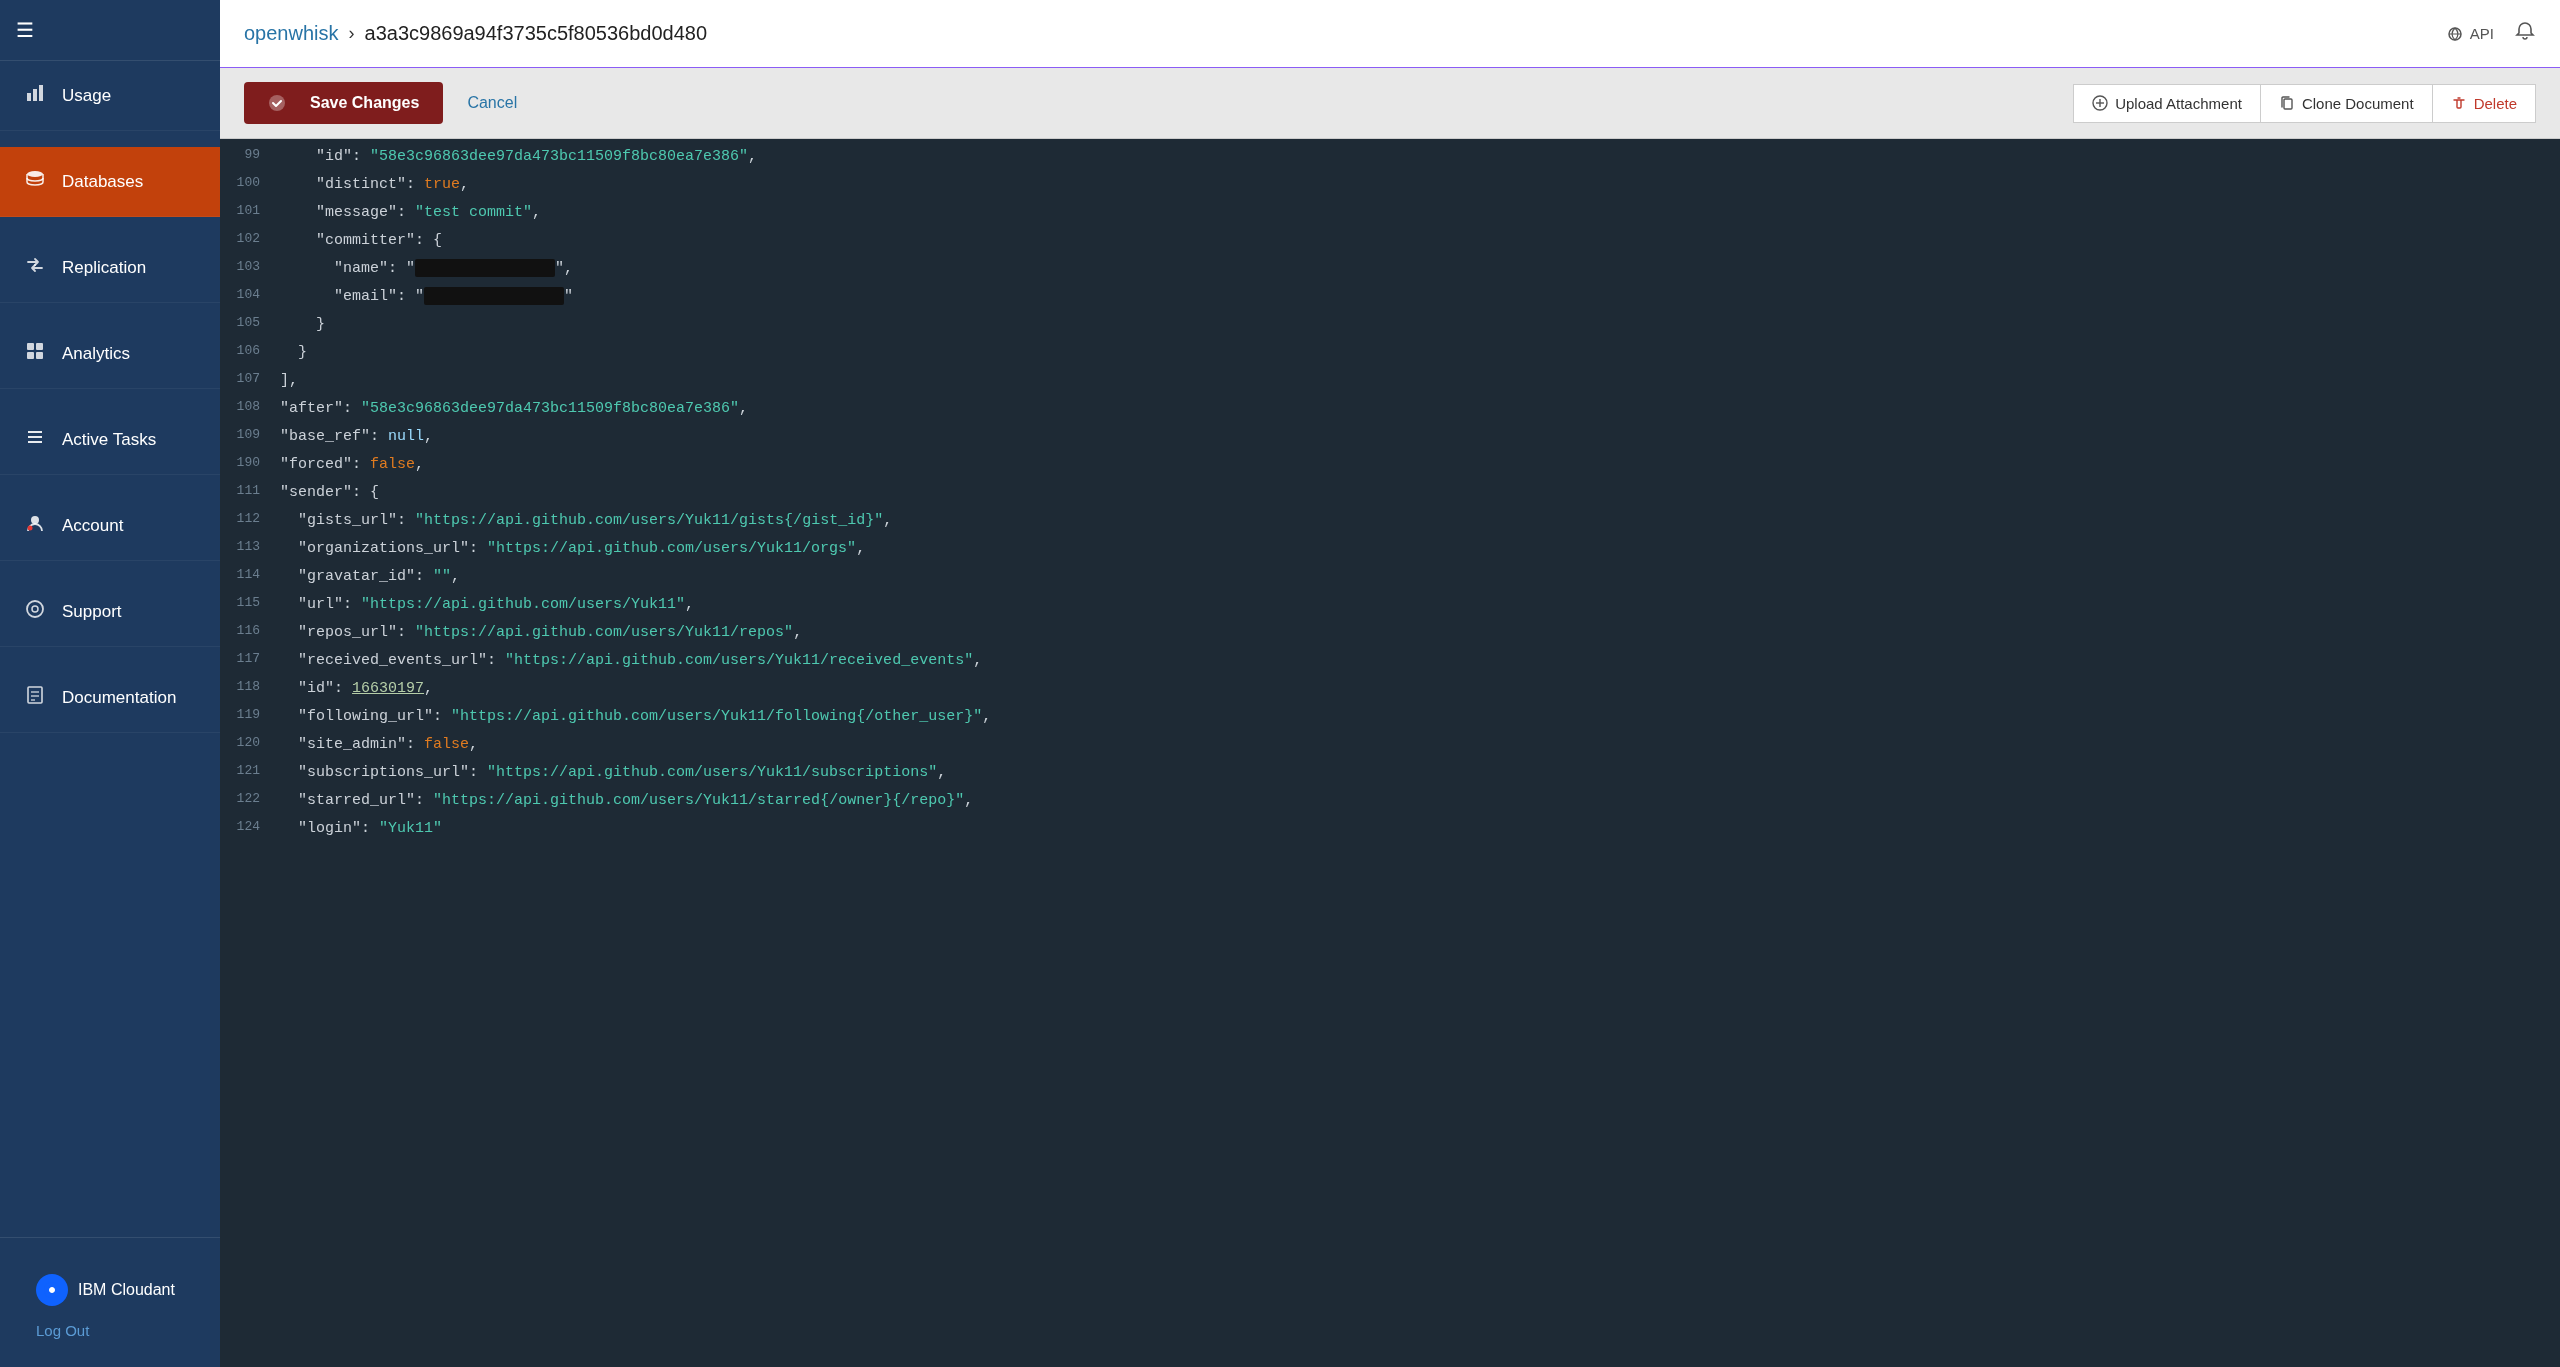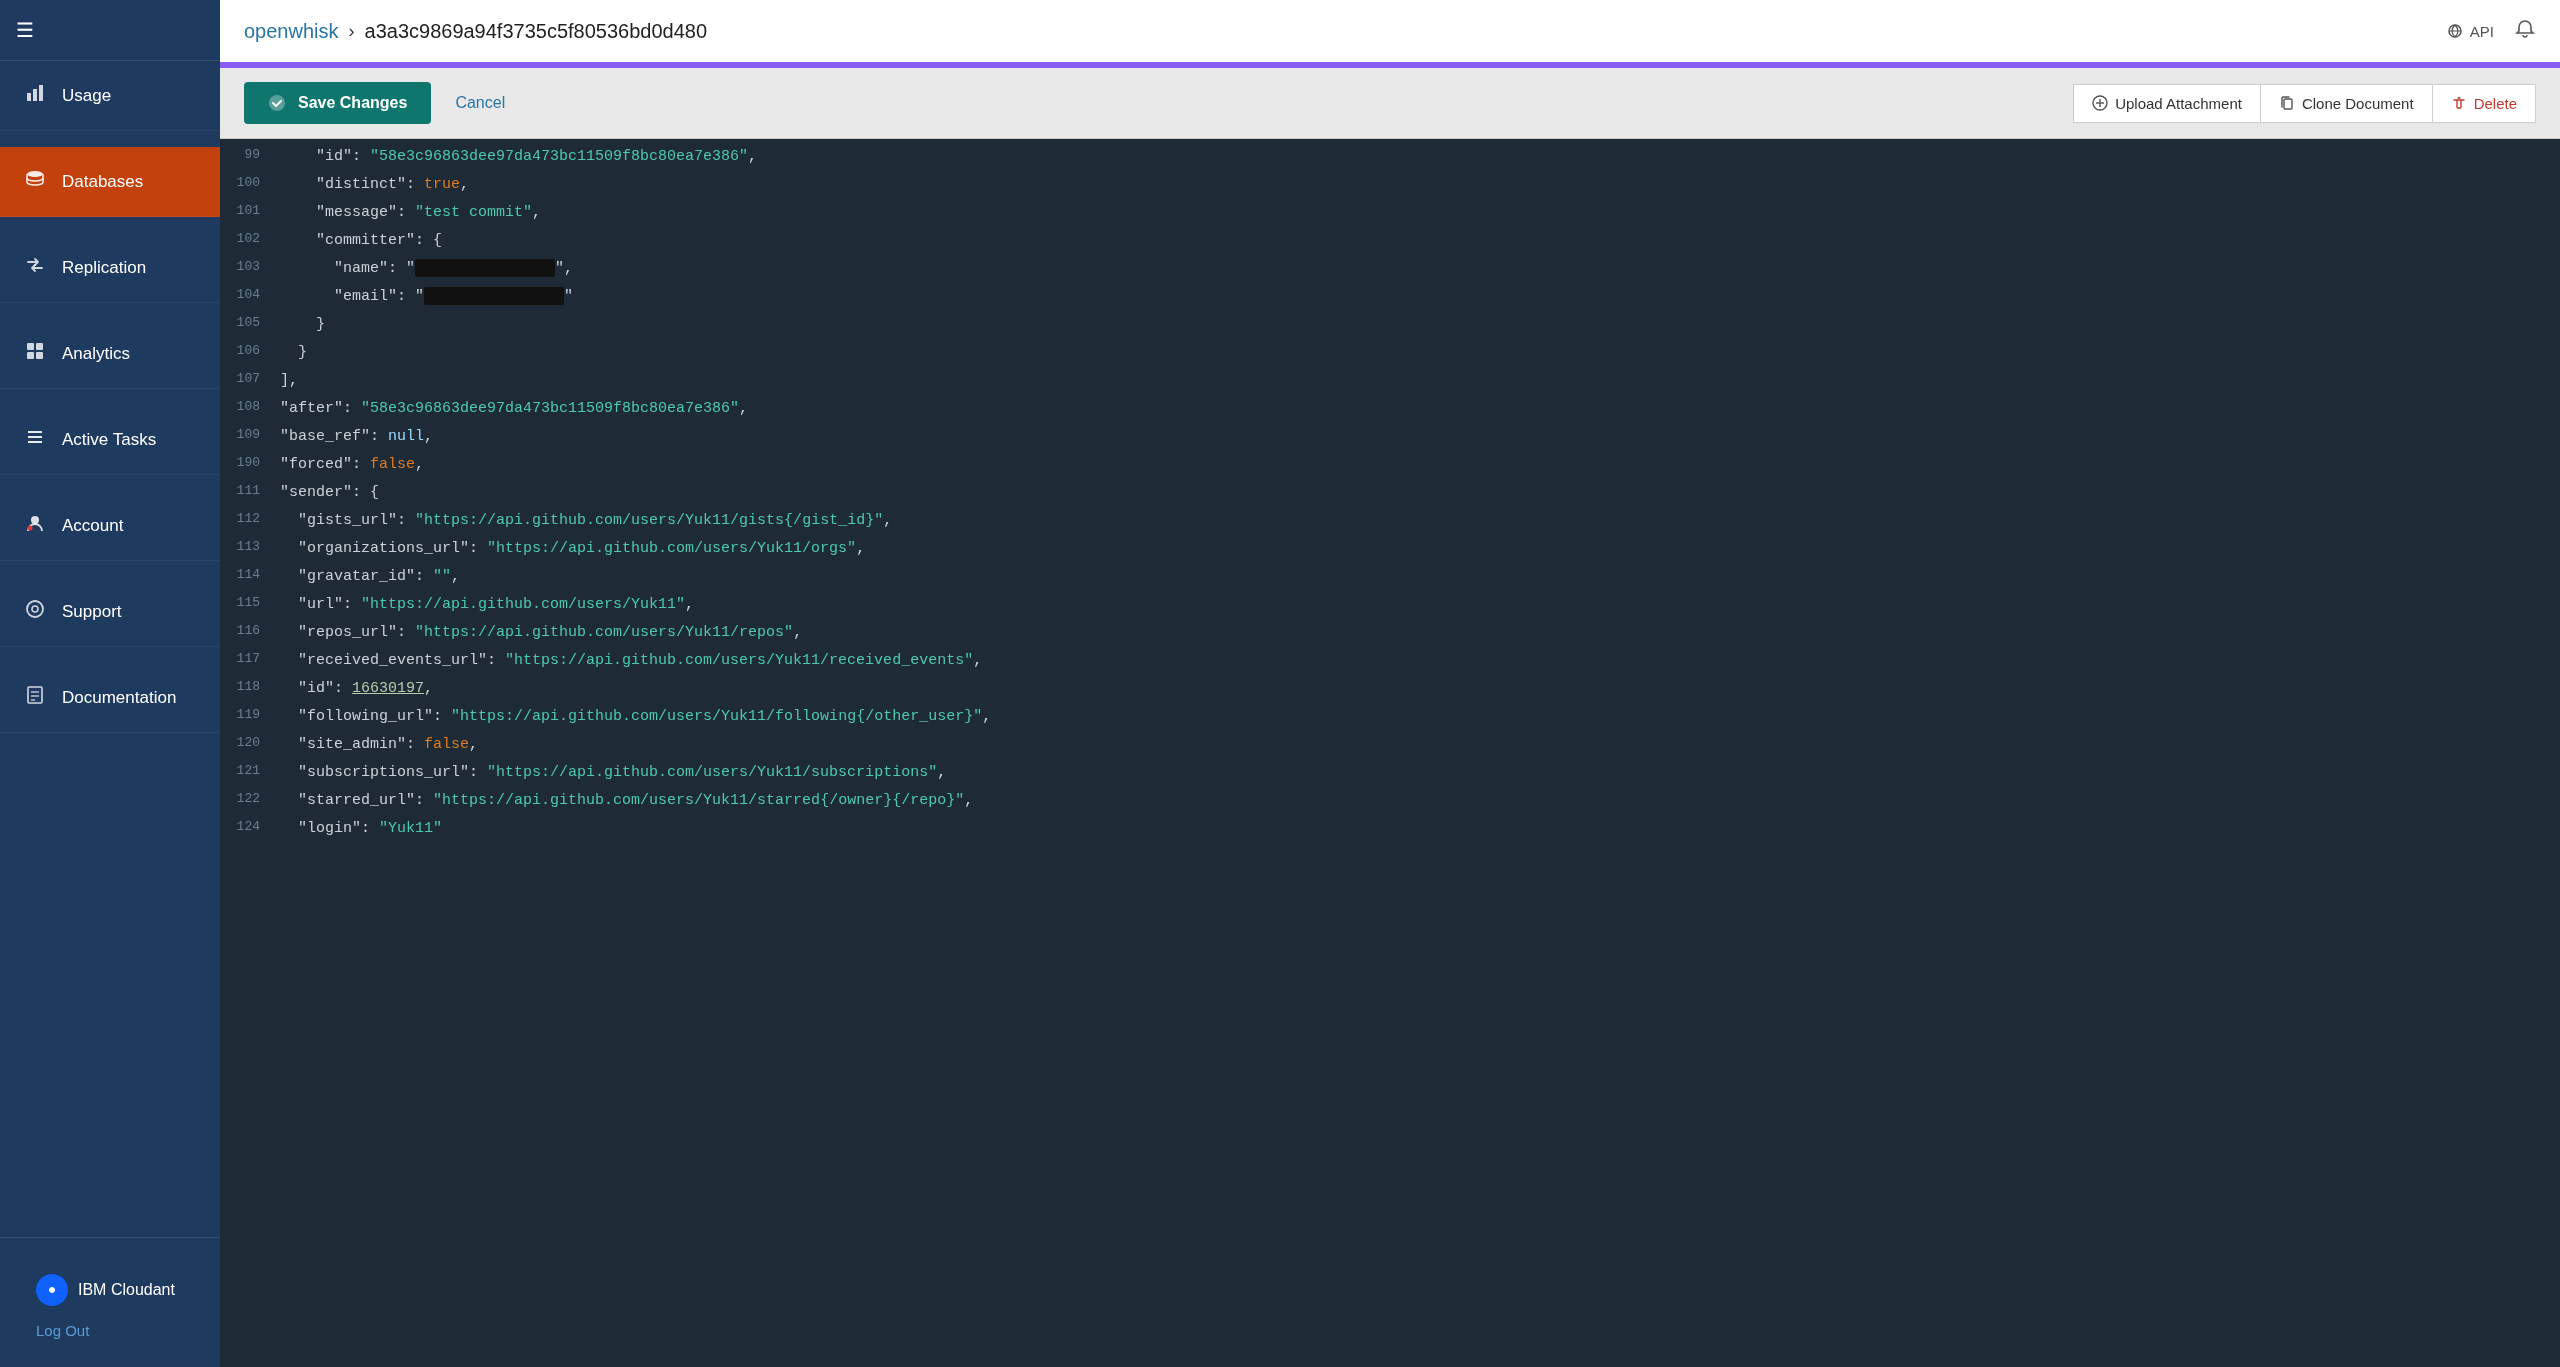--- a/index.html
+++ b/index.html
@@ -87,21 +87,21 @@
       flex: 1;
       display: flex;
       flex-direction: column;
       overflow: hidden;
       background: #f0f2f5;
     }
 
     
     .topbar {
       background: white;
-      border-bottom: 6px solid #8b5cf6;
+      border-bottom: 1px solid #8b5cf6;
       padding: 0 24px;
       height: 68px;
       display: flex;
       align-items: center;
       justify-content: space-between;
     }
     .breadcrumb {
       display: flex;
       align-items: center;
       gap: 10px;
@@ -144,31 +144,31 @@
     
     .toolbar {
       background: #e8e8e8;
       padding: 14px 24px;
       display: flex;
       align-items: center;
       gap: 16px;
       border-bottom: 1px solid #ccc;
     }
     .btn-save {
-      background: #0f766e;
+      background: #7f1d1d;
       color: white;
       border: none;
       padding: 12px 24px;
       border-radius: 4px;
       font-size: 16px;
       font-weight: 600;
       cursor: pointer;
       display: flex;
       align-items: center;
-      gap: 12px;
+      gap: 24px;
     }
     .btn-cancel {
       background: none;
       border: none;
       color: #2874a6;
       font-size: 16px;
       cursor: pointer;
       padding: 12px 8px;
     }
     .toolbar-right {

